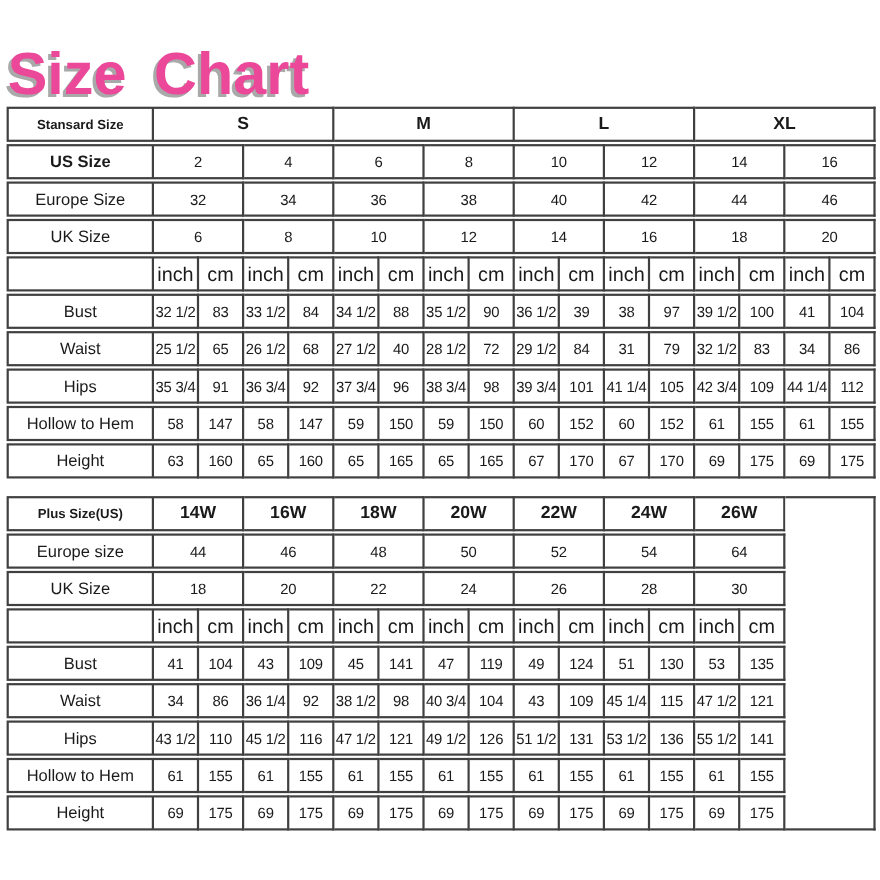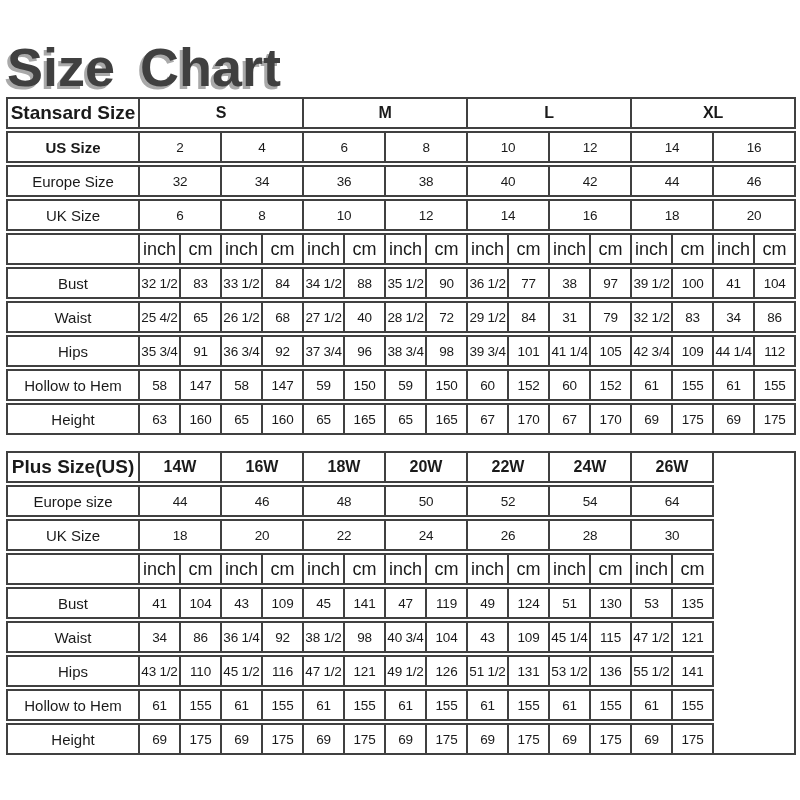--- a/index.html
+++ b/index.html
@@ -36,32 +36,32 @@
     text-align: center;
     vertical-align: middle;
     height: 28px;
     padding: 0;
     font-size: 14px;
     white-space: nowrap;
     overflow: visible;
   }
   tr td:first-child { border-left-width: 2px; }
   td.bold { font-weight: bold; }
-  td.corner { font-size: 19px; }
+  td.corner { font-size: 12px; }
   td.size-head { font-size: 16px; }
   td.row-label { font-size: 15px; }
   td.unit { font-size: 18px; }
   td.val { font-size: 13.5px; letter-spacing: -0.2px; }
   td.empty-col { background: #ffffff; }
 </style>
 </head>
 <body>
 
 <div class="page">
-  <div class="title" style="color: #404040; text-shadow: rgb(169, 169, 169) -3px 3px 0px;">Size Chart</div>
+  <div class="title" style="color: #ec4899; text-shadow: rgb(169, 169, 169) -3px 3px 0px;">Size Chart</div>
 
   <table class="size-table" id="std-table" style="width: 790px;">
       <colgroup>
         <col style="width: 134px;">
         <col style="width: 41px;">
         <col style="width: 41px;">
         <col style="width: 41px;">
         <col style="width: 41px;">
         <col style="width: 41px;">
         <col style="width: 41px;">
@@ -140,31 +140,31 @@
           <td class="row-label">Bust</td>
           <td class="val">32 1/2</td>
           <td class="val">83</td>
           <td class="val">33 1/2</td>
           <td class="val">84</td>
           <td class="val">34 1/2</td>
           <td class="val">88</td>
           <td class="val">35 1/2</td>
           <td class="val">90</td>
           <td class="val">36 1/2</td>
-          <td class="val">77</td>
+          <td class="val">39</td>
           <td class="val">38</td>
           <td class="val">97</td>
           <td class="val">39 1/2</td>
           <td class="val">100</td>
           <td class="val">41</td>
           <td class="val">104</td>
         </tr>
         <tr>
           <td class="row-label">Waist</td>
-          <td class="val">25 4/2</td>
+          <td class="val">25 1/2</td>
           <td class="val">65</td>
           <td class="val">26 1/2</td>
           <td class="val">68</td>
           <td class="val">27 1/2</td>
           <td class="val">40</td>
           <td class="val">28 1/2</td>
           <td class="val">72</td>
           <td class="val">29 1/2</td>
           <td class="val">84</td>
           <td class="val">31</td>

